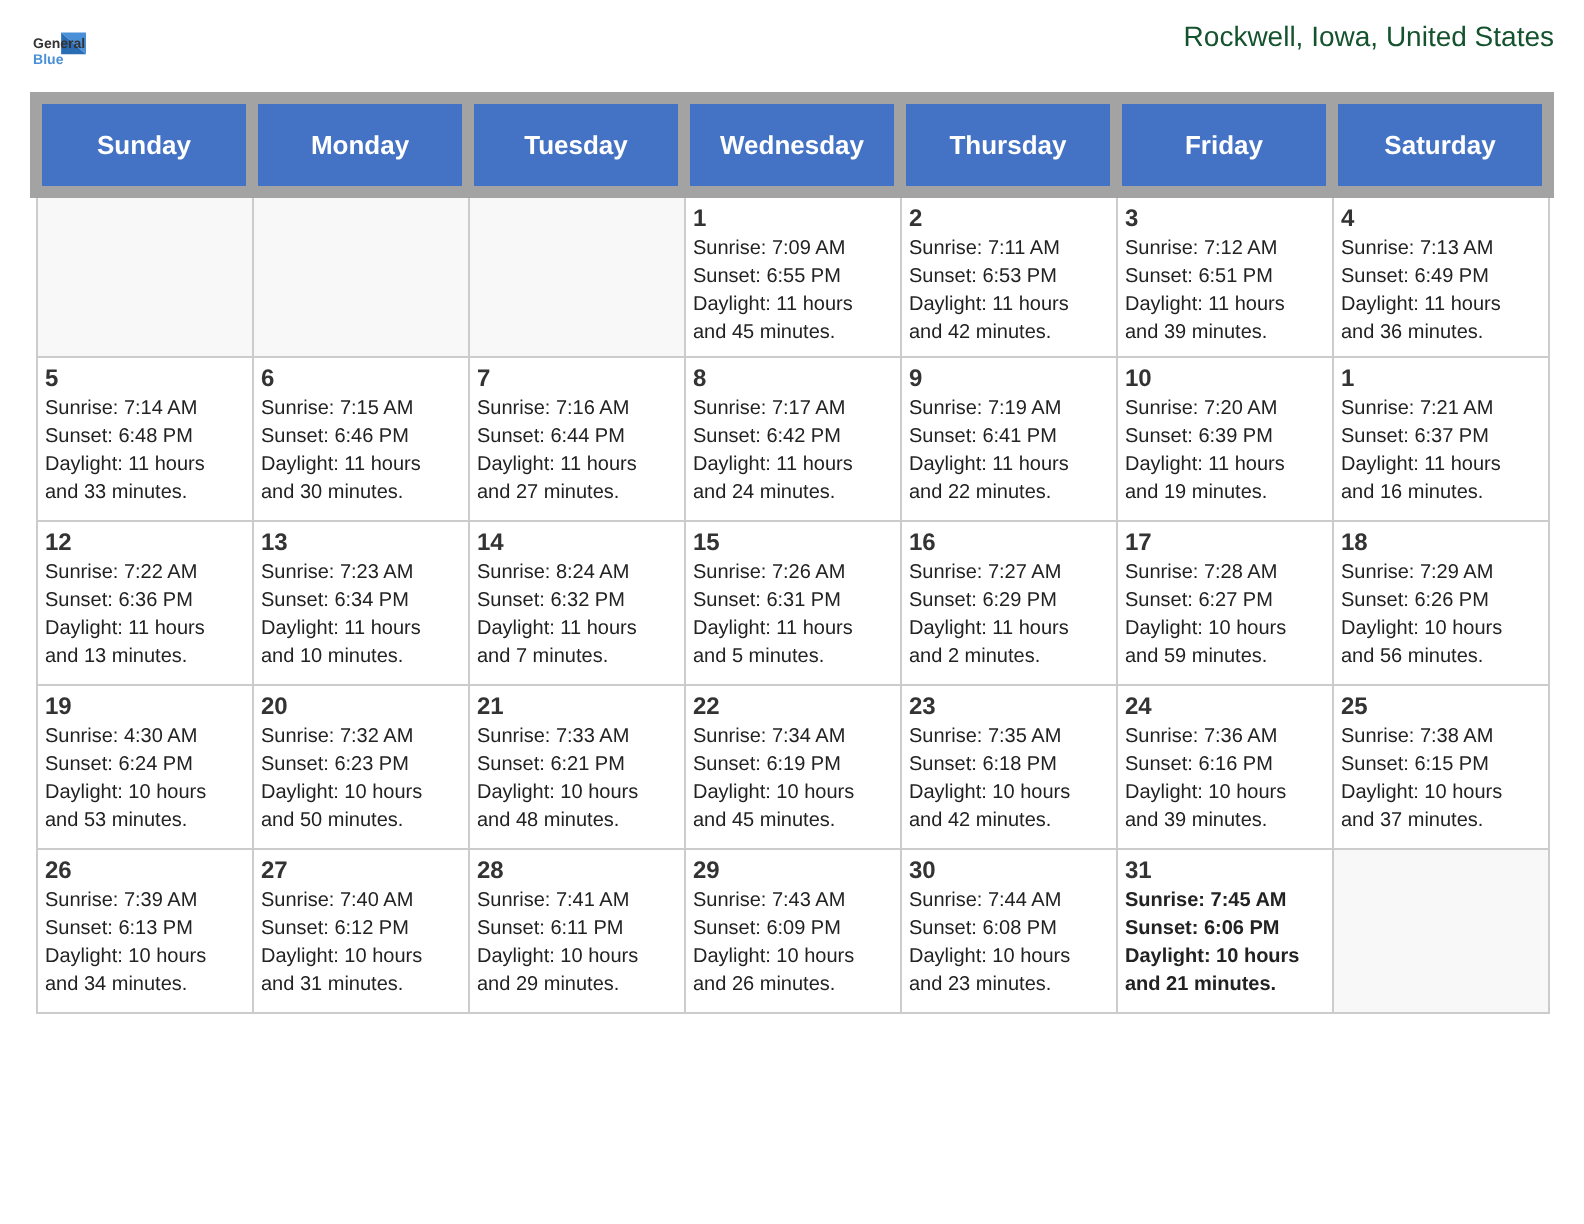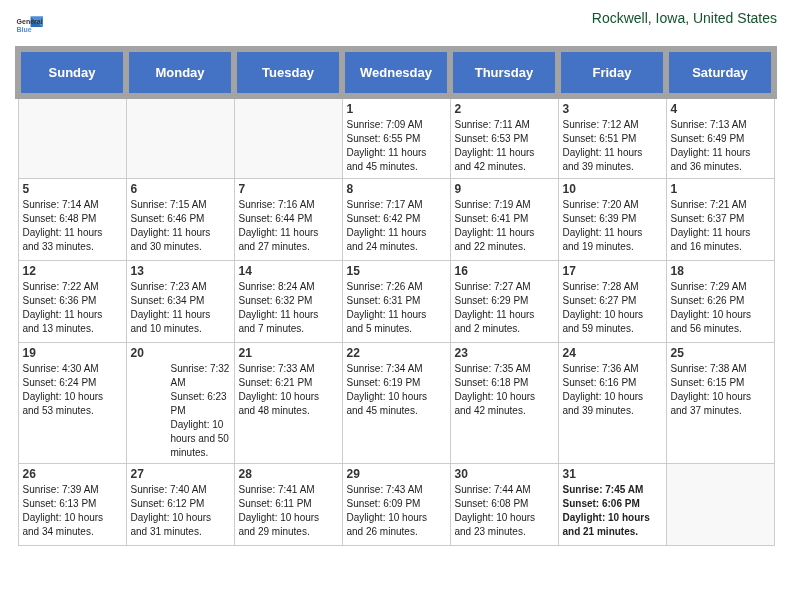--- a/index.html
+++ b/index.html
@@ -229,21 +229,21 @@
         </tr>
         <tr>
           <td>
             <div class="day-num">19</div>
             <div class="cell-text" style="white-space: pre-wrap;">Sunrise: 4:30 AM
 Sunset: 6:24 PM
 Daylight: 10 hours and 53 minutes.</div>
           </td>
           <td>
             <div class="day-num">20</div>
-            <div class="cell-text" style="white-space: pre-wrap; margin-left: 40px;">Sunrise: 7:32 AM
+            <div class="cell-text" style="white-space: pre-wrap;">Sunrise: 7:32 AM
 Sunset: 6:23 PM
 Daylight: 10 hours and 50 minutes.</div>
           </td>
           <td>
             <div class="day-num">21</div>
             <div class="cell-text" style="white-space: pre-wrap;">Sunrise: 7:33 AM
 Sunset: 6:21 PM
 Daylight: 10 hours and 48 minutes.</div>
           </td>
           <td>

